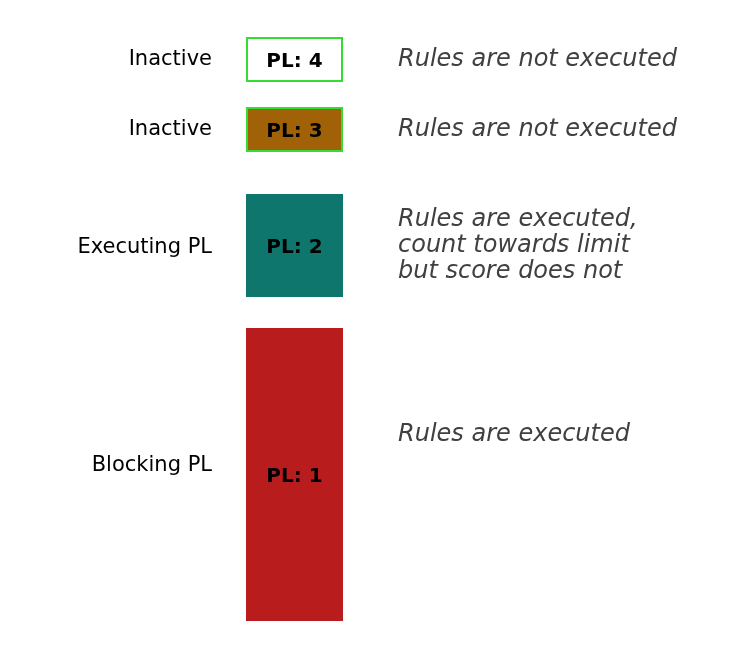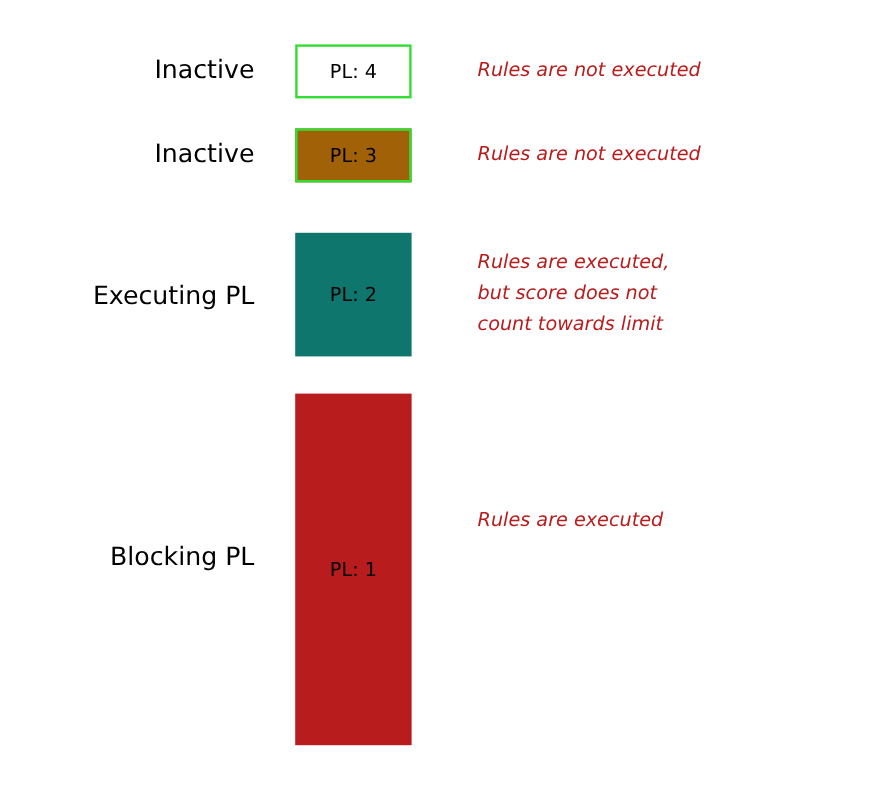--- a/index.html
+++ b/index.html
@@ -47,42 +47,43 @@
   .pl-box {
     position: absolute;
     left: 246px;
     width: 97px;
     box-sizing: border-box;
     display: flex;
     align-items: center;
     justify-content: center;
   }
   .pl-box-label {
-    font-size: 16px;
+    font-size: 20px;
     line-height: 22px;
     color: #000000;
     white-space: nowrap;
+    font-weight: bold;
   }
 
   .pl-box.bordered {
     border: 2px solid #33dd33;
   }
   .pl-box.plain {
     border: none;
   }
 
   
   .description {
     position: absolute;
     left: 398px;
     width: 330px;
-    font-size: 16px;
+    font-size: 24px;
     line-height: 26px;
     font-style: italic;
-    color: #b91c1c;
+    color: #404040;
   }
   .description .dline {
     display: block;
     white-space: nowrap;
   }
 
   
   #row-pl4 .status-label { top: 46px; }
   #row-pl4 .pl-box { top: 37px; height: 45px; }
   #row-pl4 .description { top: 45px; }
@@ -124,22 +125,22 @@
     </div>
   </div>
 
   <div class="row" id="row-pl2">
     <div class="status-label">Executing PL</div>
     <div class="pl-box plain" id="box-pl2" style="background-color: #0f766e; border: none;">
       <span class="pl-box-label">PL: 2</span>
     </div>
     <div class="description">
       <span class="dline">Rules are executed,</span>
+      <span class="dline">count towards limit</span>
       <span class="dline">but score does not</span>
-      <span class="dline">count towards limit</span>
     </div>
   </div>
 
   <div class="row" id="row-pl1">
     <div class="status-label">Blocking PL</div>
     <div class="pl-box plain" id="box-pl1" style="background-color: #b91c1c; border: none;">
       <span class="pl-box-label">PL: 1</span>
     </div>
     <div class="description">
       <span class="dline">Rules are executed</span>

